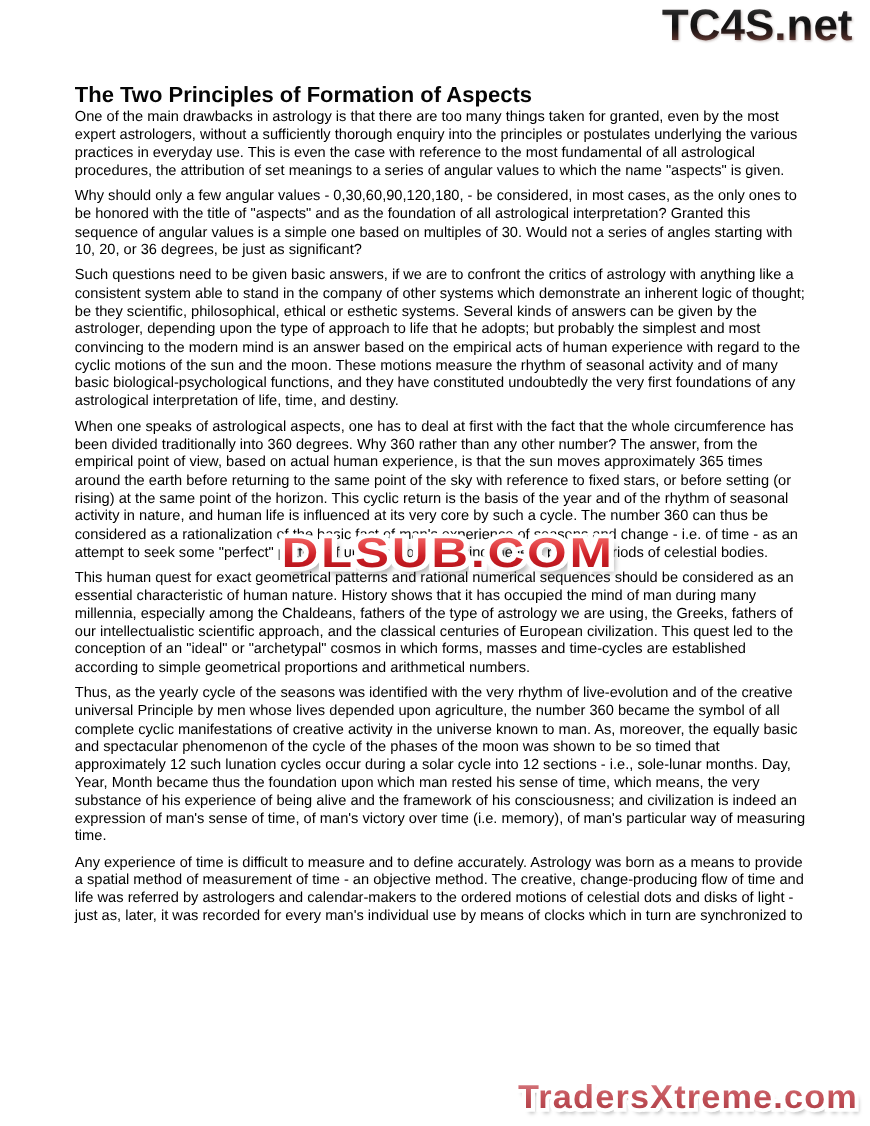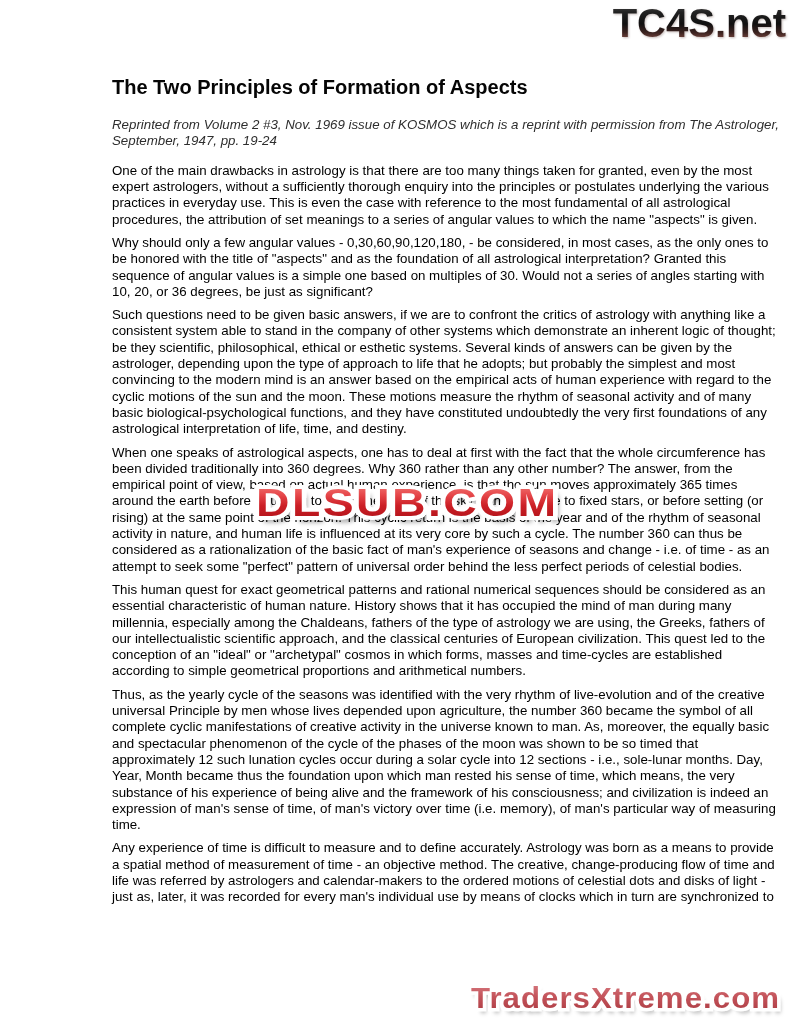--- a/index.html
+++ b/index.html
@@ -10,40 +10,39 @@
     height: 1024px;
     background: #ffffff;
     overflow: hidden;
     font-family: "Liberation Sans", sans-serif;
   }
 
   
   .logo {
     position: absolute;
     top: 1px;
-    right: 5px;
+    right: 16px;
     font-size: 40px;
     font-weight: bold;
     letter-spacing: 0px;
     line-height: 44px;
     background: linear-gradient(180deg, #5a5a5a 0%, #222222 25%, #101010 52%, #3c2320 72%, #7d4a42 88%, #a97c71 100%);
     -webkit-background-clip: text;
     background-clip: text;
     color: transparent;
     filter: drop-shadow(1px 1px 1px rgba(90,60,55,0.35));
   }
 
   
   .content {
     position: absolute;
     left: 68px;
     top: 0;
     width: 670px;
     color: #2e2e2e;
-    margin-left: 44px;
   }
   .content h1 {
     margin-top: 76px;
     font-size: 20px;
     line-height: 22px;
     font-weight: bold;
     color: #050505;
   }
   .content h2 {
     margin-top: 24px;
@@ -126,21 +125,20 @@
 </style>
 </head>
 <body>
 
 <div class="page">
 
   <div class="logo">TC4S.net</div>
 
   <div class="content">
     <h1>The Two Principles of Formation of Aspects</h1>
-    <p class="note">Reprinted from Volume 2 #3, Nov. 1969 issue of KOSMOS which is a reprint with permission from The Astrologer, September, 1947, pp. 19-24</p>
 
     <p class="body">One of the main drawbacks in astrology is that there are too many things taken for granted, even by the most expert astrologers, without a sufficiently thorough enquiry into the principles or postulates underlying the various practices in everyday use. This is even the case with reference to the most fundamental of all astrological procedures, the attribution of set meanings to a series of angular values to which the name "aspects" is given.</p>
     <p class="body">Why should only a few angular values - 0,30,60,90,120,180, - be considered, in most cases, as the only ones to be honored with the title of "aspects" and as the foundation of all astrological interpretation? Granted this sequence of angular values is a simple one based on multiples of 30. Would not a series of angles starting with 10, 20, or 36 degrees, be just as significant?</p>
     <p class="body">Such questions need to be given basic answers, if we are to confront the critics of astrology with anything like a consistent system able to stand in the company of other systems which demonstrate an inherent logic of thought; be they scientific, philosophical, ethical or esthetic systems. Several kinds of answers can be given by the astrologer, depending upon the type of approach to life that he adopts; but probably the simplest and most convincing to the modern mind is an answer based on the empirical acts of human experience with regard to the cyclic motions of the sun and the moon. These motions measure the rhythm of seasonal activity and of many basic biological-psychological functions, and they have constituted undoubtedly the very first foundations of any astrological interpretation of life, time, and destiny.</p>
     <p class="body">When one speaks of astrological aspects, one has to deal at first with the fact that the whole circumference has been divided traditionally into 360 degrees. Why 360 rather than any other number? The answer, from the empirical point of view, based on actual human experience, is that the sun moves approximately 365 times around the earth before returning to the same point of the sky with reference to fixed stars, or before setting (or rising) at the same point of the horizon. This cyclic return is the basis of the year and of the rhythm of seasonal activity in nature, and human life is influenced at its very core by such a cycle. The number 360 can thus be considered as a rationalization of the basic fact of man's experience of seasons and change - i.e. of time - as an attempt to seek some "perfect" pattern of universal order behind the less perfect periods of celestial bodies.</p>
     <p class="body">This human quest for exact geometrical patterns and rational numerical sequences should be considered as an essential characteristic of human nature. History shows that it has occupied the mind of man during many millennia, especially among the Chaldeans, fathers of the type of astrology we are using, the Greeks, fathers of our intellectualistic scientific approach, and the classical centuries of European civilization. This quest led to the conception of an "ideal" or "archetypal" cosmos in which forms, masses and time-cycles are established according to simple geometrical proportions and arithmetical numbers.</p>
     <p class="body">Thus, as the yearly cycle of the seasons was identified with the very rhythm of live-evolution and of the creative universal Principle by men whose lives depended upon agriculture, the number 360 became the symbol of all complete cyclic manifestations of creative activity in the universe known to man. As, moreover, the equally basic and spectacular phenomenon of the cycle of the phases of the moon was shown to be so timed that approximately 12 such lunation cycles occur during a solar cycle into 12 sections - i.e., sole-lunar months. Day, Year, Month became thus the foundation upon which man rested his sense of time, which means, the very substance of his experience of being alive and the framework of his consciousness; and civilization is indeed an expression of man's sense of time, of man's victory over time (i.e. memory), of man's particular way of measuring time.</p>
     <p class="body">Any experience of time is difficult to measure and to define accurately. Astrology was born as a means to provide a spatial method of measurement of time - an objective method. The creative, change-producing flow of time and life was referred by astrologers and calendar-makers to the ordered motions of celestial dots and disks of light - just as, later, it was recorded for every man's individual use by means of clocks which in turn are synchronized to</p>
   </div>
 

